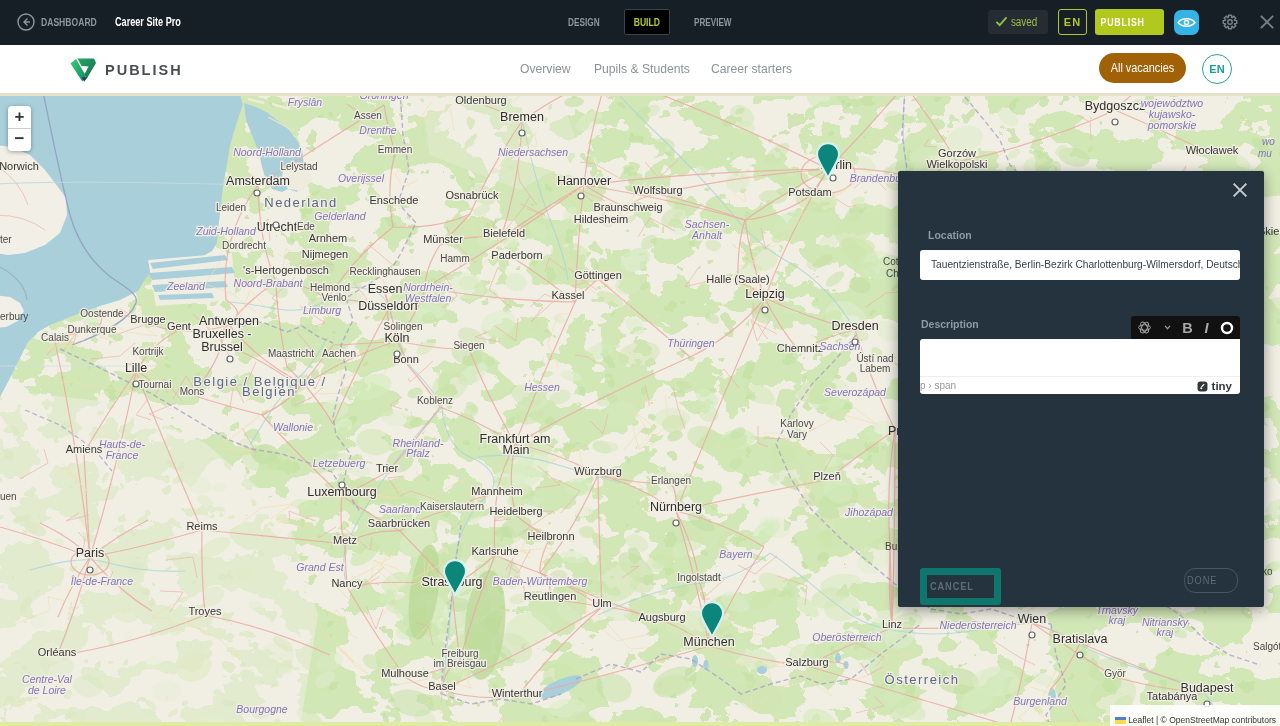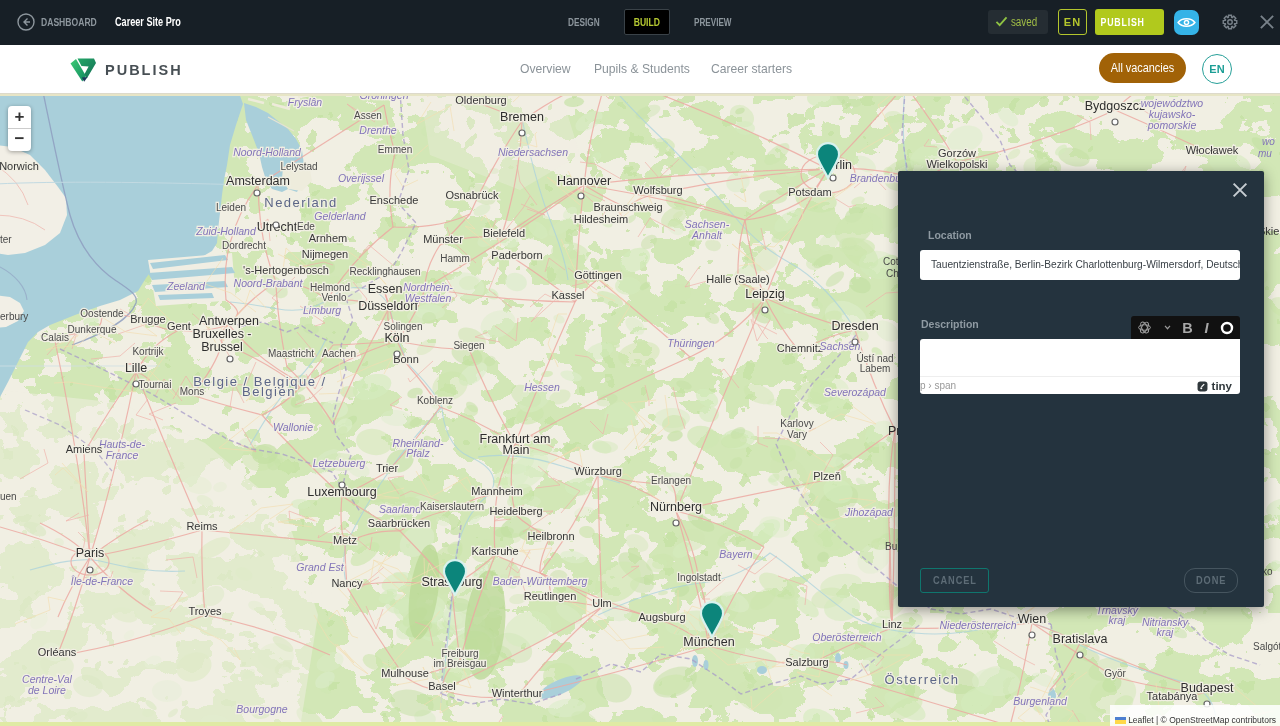--- a/index.html
+++ b/index.html
@@ -1162,22 +1162,22 @@
   </div>
   <div class="abs" style="left:22px;top:168px;width:320px;height:55px;background:#fff;border-radius:3px 0 3px 3px">
     <div class="abs" style="left:0;bottom:0;width:320px;height:18px;border-top:1px solid #eee;font-size:10px;color:#999;line-height:17px;box-sizing:border-box">p › span
       <span class="abs" style="right:8px;top:1px;color:#30383c;font-weight:bold;font-size:11.5px"><svg width="11" height="11" viewBox="0 0 16 16" style="vertical-align:-2px">
             <rect x="0.8" y="0.8" width="14.4" height="14.4" rx="4" fill="#30383c"></rect>
             <path d="M10.5 4.5 L6.5 8.5" stroke="#fff" stroke-width="1.8"></path>
             <circle cx="6.2" cy="10.6" r="1.5" fill="#fff"></circle>
           </svg> tiny</span>
     </div>
   </div>
-  <div class="abs" style="left:22px;top:397px;width:67px;height:23px;border:1px solid #0f766e;border-radius:3px;color:#5d6c76;font-weight:bold;font-size:10.5px;letter-spacing:1px;text-align:center;line-height:23px"><span style="display:inline-block;transform:scaleX(0.88)">CANCEL</span></div>
-  <div class="abs" style="right:26px;top:397px;width:52px;height:23px;border:1px solid #46555f;border-radius:11px;color:#5d6c76;font-weight:bold;font-size:10.5px;letter-spacing:1px;text-align:center;line-height:23px"><span style="display:inline-block;transform:scaleX(0.88)">DONE</span></div>
+  <div class="abs" style="left:22px;top:397px;width:67px;height:23px;border:7px solid #0f766e;border-radius:3px;color:#5d6c76;font-weight:bold;font-size:10.5px;letter-spacing:1px;text-align:left;line-height:23px"><span style="display:inline-block;transform:scaleX(0.88)">CANCEL</span></div>
+  <div class="abs" style="right:26px;top:397px;width:52px;height:23px;border:1px solid #46555f;border-radius:11px;color:#5d6c76;font-weight:normal;font-size:10.5px;letter-spacing:1px;text-align:left;line-height:23px"><span style="display:inline-block;transform:scaleX(0.88)">DONE</span></div>
 </div>
 
 <div id="topbar">
   <svg class="abs" style="left:17px;top:13px" width="18" height="18" viewBox="0 0 18 18">
       <circle cx="9" cy="9" r="8" fill="none" stroke="#8d969d" stroke-width="1.4"></circle>
       <path d="M10.5 5.5 L7 9 L10.5 12.5 M7 9 L13 9" stroke="#8d969d" stroke-width="1.4" fill="none"></path>
     </svg>
   <div class="abs" style="left:41px;top:16px;font-weight:bold;font-size:11px;color:#8d969d;transform:scaleX(0.78);transform-origin:0 50%">DASHBOARD</div>
   <div class="abs" style="left:115px;top:15px;font-weight:bold;font-size:12px;color:#fff;transform:scaleX(0.76);transform-origin:0 50%;white-space:nowrap">Career Site Pro</div>
   <div class="abs" style="left:568px;top:16px;font-weight:bold;font-size:11px;color:#8d969d;transform:scaleX(0.75);transform-origin:0 50%">DESIGN</div>

